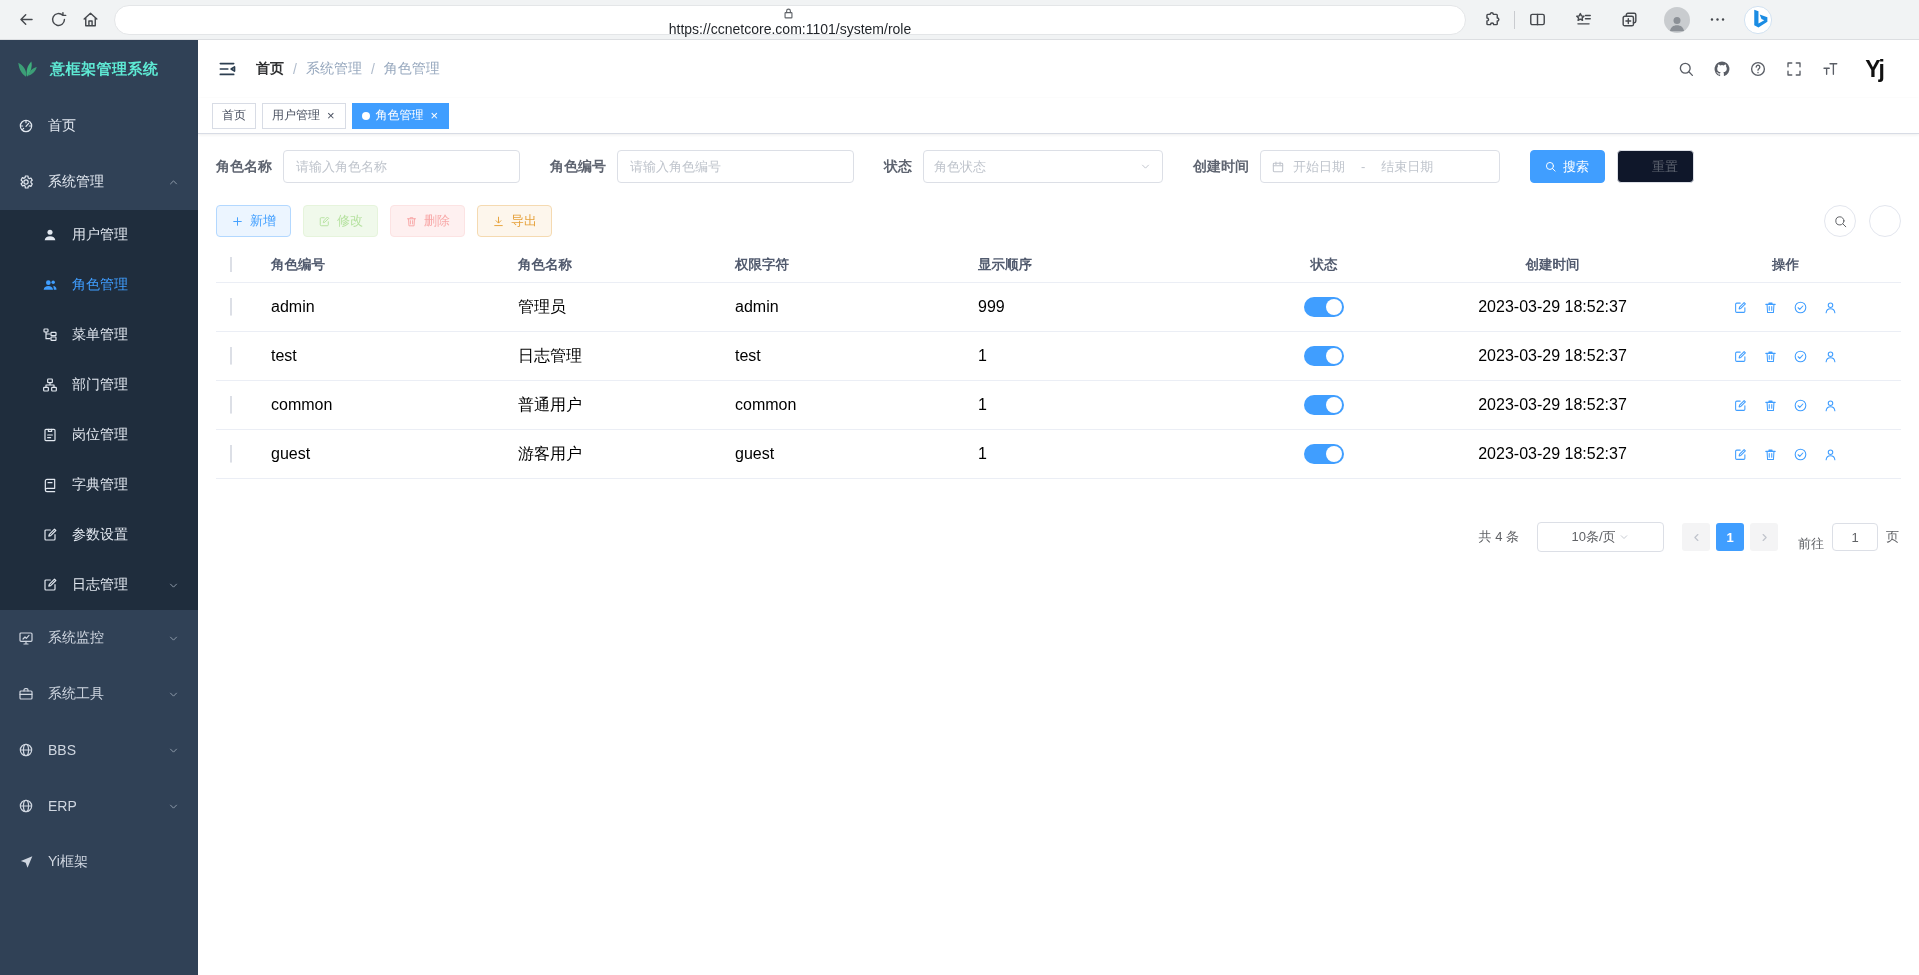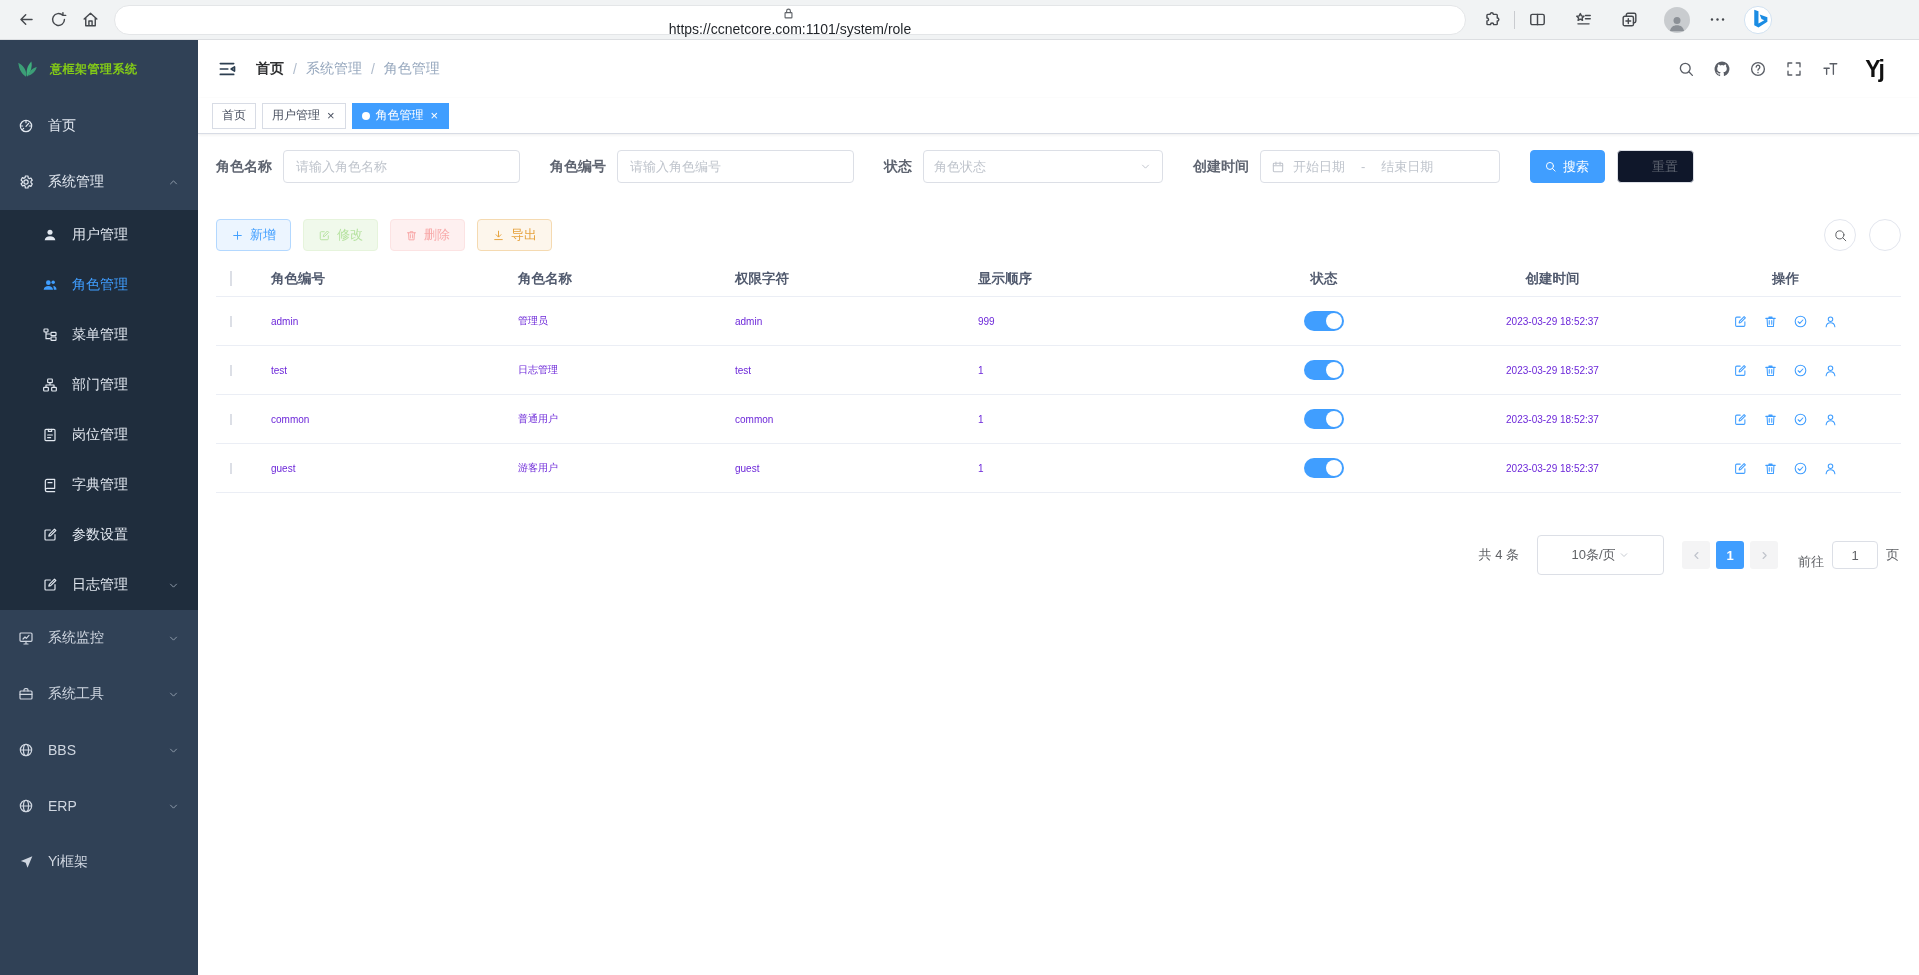--- a/index.html
+++ b/index.html
@@ -19,21 +19,21 @@
   .edivider { width:1px; height:18px; background:#c9cbcf; margin:0 6px; }
   .avatar { width:26px;height:26px;border-radius:50%;background:#c9cccf;display:flex;align-items:flex-end;justify-content:center;overflow:hidden;}
   .avatar svg{width:20px;height:20px;color:#8b9096; }
   .bing { width:30px;height:30px;margin-left:10px; }
 
   
   .app { display:flex; height:935px; }
   .sidebar { width:198px; background:#304156; flex:0 0 auto; display:flex; flex-direction:column; }
   .logo-row { height:58px; display:flex; align-items:center; padding:0 14px; gap:10px; flex:0 0 auto; }
   .logo-mark svg { width:26px; height:26px; }
-  .logo-title { color:#84cc16; font-size:12px; font-weight:700; letter-spacing:.5px; }
+  .logo-title { color:#5eead4; font-size:15px; font-weight:700; letter-spacing:.5px; }
   .menu { flex:1; }
   .mi { height:56px; display:flex; align-items:center; padding:0 18px; gap:14px; color:#cfd6e0; font-size:14px; cursor:pointer; }
   .mi.sub { height:50px; background:#1f2d3d; padding-left:42px; }
   .mi.top.bright, .mi.sub { color:#e2e8f0; }
   .mi.active { color:#409eff; }
   .mi-icon { width:16px; height:16px; flex:0 0 auto; }
   .mi-label { flex:1; }
   .mi-chevron { width:13px; height:13px; color:#8f9bab; }
 
   .main { flex:1; display:flex; flex-direction:column; background:#fff; min-width:0; }
@@ -68,56 +68,56 @@
   .fselect svg { width:13px; height:13px; color:#c0c4cc; }
   .fdate { width:240px; height:33px; border:1px solid #dcdfe6; border-radius:4px; display:flex; align-items:center; padding:0 10px; gap:8px; font-size:13px; color:#bfc4cc; cursor:pointer;}
   .fdate svg { width:14px; height:14px; color:#c0c4cc; }
   .fdate .dsep { color:#bfc4cc; padding:0 8px; }
   .btn { height:33px; border-radius:4px; display:inline-flex; align-items:center; gap:6px; padding:0 15px; font-size:13px; cursor:pointer; border:1px solid transparent; white-space:nowrap; }
   .btn svg { width:13px; height:13px; }
   .btn-search { background:#409eff; color:#fff; border-color:#409eff; margin-right:12px;padding-left:13px; }
   .btn-reset { background:#0f172a; color:#5e6470; border-color:#dcdfe6; }
 
   
-  .toolbar { display:flex; align-items:center; margin-top:36px; }
+  .toolbar { display:flex; align-items:center; margin-top:22px; }
   .tbtn { height:32px; border-radius:4px; display:inline-flex; align-items:center; gap:6px; padding:0 14px; font-size:13px; margin-right:12px; cursor:pointer; border:1px solid transparent; }
   .tbtn svg { width:13px; height:13px; }
   .tbtn-add { background:#ecf5ff; border-color:#b3d8ff; color:#409eff; }
   .tbtn-edit { background:#f0f9eb; border-color:#e6f4dc; color:#b6e2a0; }
   .tbtn-del { background:#fef0f0; border-color:#fce3e3; color:#f8a8a8; }
   .tbtn-export { background:#fdf6ec; border-color:#f5dab1; color:#e6a23c; }
   .tool-right { margin-left:auto; display:flex; gap:13px; }
   .circ { width:32px; height:32px; border-radius:50%; border:1px solid #e3e6ee; background:#fff; display:flex; align-items:center; justify-content:center; color:#606266; cursor:pointer; }
   .circ svg { width:15px; height:15px; stroke-width:1.6; }
 
   
   .tbl { margin-top:10px; }
   .tr { display:flex; align-items:center; border-bottom:1px solid #ebeef5; }
   .tr.head { height:36px; }
   .tr.body { height:49px; }
-  .td { padding-left:12px; font-size:10px; color:#6d28d9; overflow:hidden; white-space:nowrap; }
+  .td { padding-left:12px; font-size:16px; color:#000000; overflow:hidden; white-space:nowrap; }
   .head .td { color:#515a6e; font-weight:700; font-size:13.5px; }
   .c-chk { width:45px; padding-left:14px; } 
   .c-code { width:245px; padding-left:10px; }
   .c-name { width:217px; }
   .c-perm { width:243px; }
   .c-order { width:247px; }
   .c-status { width:222px; display:flex; justify-content:center; padding-left:0; }
   .c-created { width:235px; display:flex; justify-content:center; padding-left:0; }
   .c-ops { flex:1; display:flex; justify-content:center; gap:15px; padding-left:0; }
   .chk { width:14px; height:14px; border:1px solid #dcdfe6; border-radius:2px; background:#fff; cursor:pointer; }
   .switch { width:40px; height:20px; border-radius:10px; background:#409eff; position:relative; cursor:pointer; }
   .switch::after { content:""; position:absolute; right:2px; top:2px; width:16px; height:16px; border-radius:50%; background:#fff; }
   .op { color:#409eff; width:15px; height:15px; cursor:pointer; }
   .op svg { width:15px; height:15px; stroke-width:1.7; }
 
   
   .pager { display:flex; align-items:center; justify-content:flex-end; margin-top:42px; gap:0; font-size:13px; color:#606266; padding-right:2px; }
   .pg-total { margin-right:18px; }
-  .pg-size { width:127px; height:40px; border:1px solid #dcdfe6; border-radius:4px; display:flex; align-items:center; justify-content:center; gap:2px; color:#606266; margin-right:18px; cursor:pointer; }
+  .pg-size { width:127px; height:30px; border:1px solid #dcdfe6; border-radius:4px; display:flex; align-items:center; justify-content:center; gap:2px; color:#606266; margin-right:18px; cursor:pointer; }
   .pg-size svg { width:12px; height:12px; color:#c0c4cc; }
   .pg-arrow { width:28px; height:28px; background:#f4f4f5; border-radius:3px; display:flex; align-items:center; justify-content:center; color:#c0c4cc; margin-right:6px; cursor:pointer; }
   .pg-arrow svg { width:13px; height:13px; stroke-width:2.2; }
   .pg-page { width:28px; height:28px; background:#409eff; color:#fff; border-radius:3px; display:flex; align-items:center; justify-content:center; font-weight:700; margin-right:6px; cursor:pointer; }
   .pg-goto { margin:14px 8px 0 14px; }
   .pg-input { width:46px; height:28px; border:1px solid #dcdfe6; border-radius:4px; text-align:center; font-size:13px; color:#606266; font-family:inherit; }
   .pg-unit { margin-left:8px; }
 </style>
 </head>
 <body>

